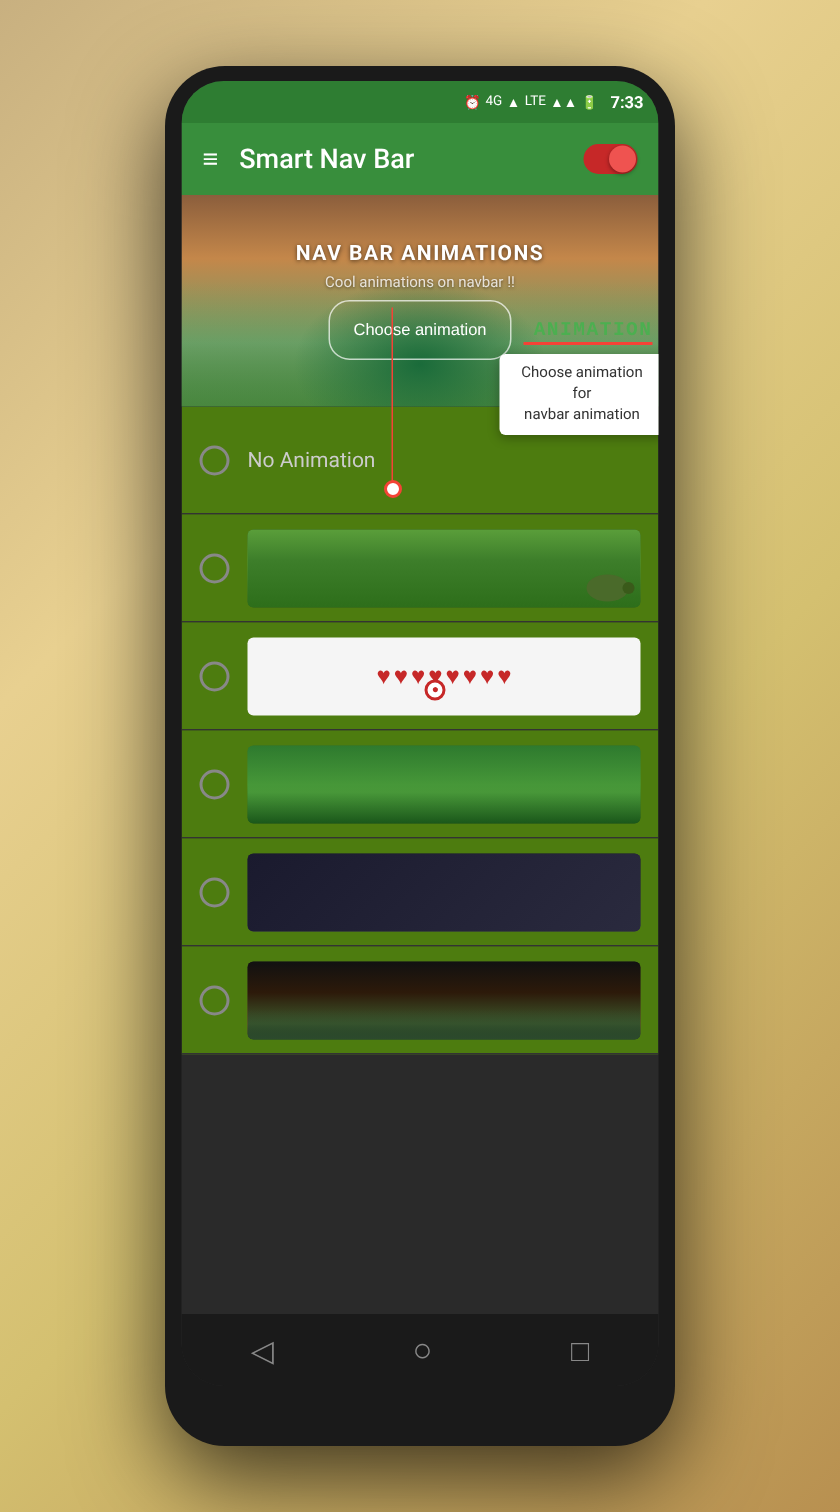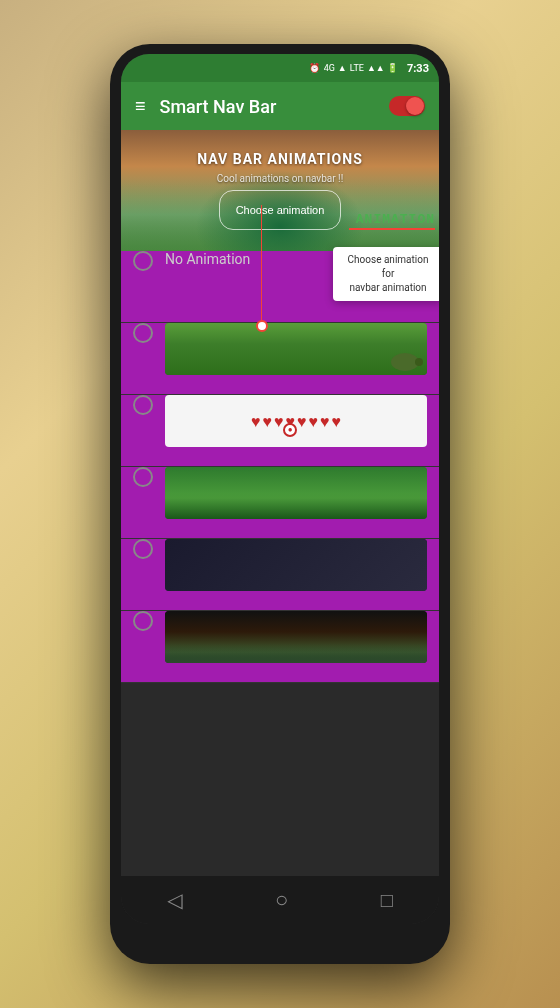--- a/index.html
+++ b/index.html
@@ -98,21 +98,21 @@
       border-radius: 50%;
       position: absolute;
       right: 1px;
       top: 1px;
       box-shadow: 0 1px 3px rgba(0,0,0,0.4);
     }
 
     
     .hero-area {
       width: 100%;
-      height: 121px;
+      height: 141px;
       position: relative;
       flex-shrink: 0;
       overflow: visible;
     }
     .hero-bg {
       width: 100%;
       height: 100%;
       background: linear-gradient(180deg, #8b5e3c 0%, #c4874a 30%, #6b9e6b 70%, #2d6e2d 100%);
       position: relative;
     }
@@ -179,21 +179,21 @@
       position: absolute;
       right: 14px;
       top: 8px;
       width: 86px;
       height: 2px;
       background: #f44336;
     }
     .annotation-tooltip {
       position: absolute;
       right: 6px;
-      top: 27px;
+      top: 16px;
       background: white;
       border-radius: 4px;
       padding: 6px 8px;
       font-size: 10px;
       color: #333;
       line-height: 1.4;
       width: 110px;
       text-align: center;
       box-shadow: 0 2px 8px rgba(0,0,0,0.3);
       z-index: 20;
@@ -222,24 +222,25 @@
     
     .list-container {
       flex: 1;
       overflow: hidden;
       display: flex;
       flex-direction: column;
     }
 
     .list-item {
       display: flex;
+      align-items: center;
       height: 72px;
       padding: 0 12px;
       border-bottom: 1px solid #333;
-      background: #a21caf;
+      background: #4d7c0f;
       flex-shrink: 0;
       gap: 12px;
     }
 
     .radio-btn {
       width: 20px;
       height: 20px;
       border-radius: 50%;
       border: 2px solid #888;
       background: transparent;

